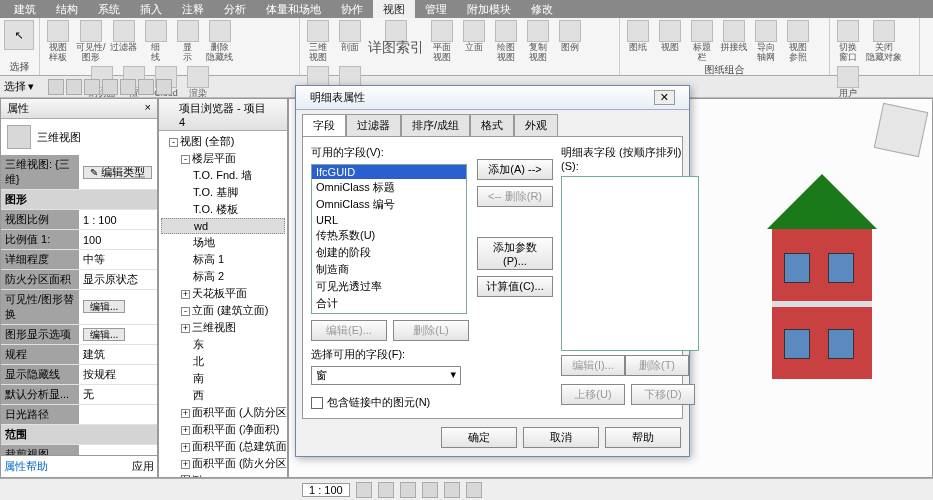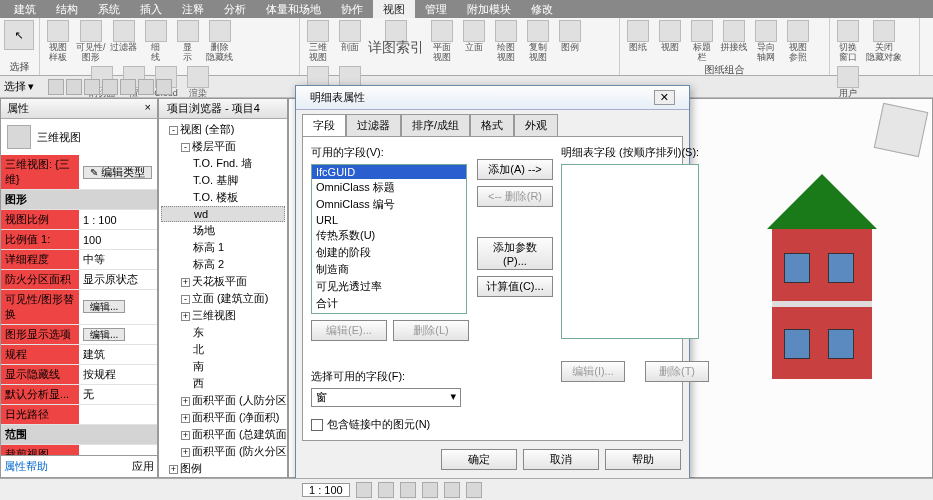--- a/index.html
+++ b/index.html
@@ -25,29 +25,29 @@
 
 
 .main { display: flex; height: 380px; position: relative; }
 
 
 .props { width: 158px; background: #fff; border: 1px solid #999; display: flex; flex-direction: column; }
 .props-header { background: linear-gradient(#f8f8f8,#e0e0e0); padding: 2px 6px; border-bottom: 1px solid #aaa; display: flex; justify-content: space-between; }
 .props-type { display: flex; align-items: center; gap: 6px; padding: 6px; }
 .props-type-icon { width: 24px; height: 24px; background: #d8d8d8; border: 1px solid #aaa; }
 .props-row { display: flex; align-items: center; border-bottom: 1px solid #e2e2e2; }
-.props-row .k { width: 78px; padding: 2px 4px; background: #ef4444; }
+.props-row .k { width: 78px; padding: 2px 4px; background: #a3a3a3; }
 .props-row .v { flex: 1; padding: 2px 4px; }
 .props-row .btn { background: #e8e8e8; border: 1px solid #999; padding: 0 6px; font-size: 10px; }
 .props-footer { border-top: 1px solid #999; padding: 3px; display: flex; justify-content: space-between; }
 .props-footer a { color: #0066cc; }
 
 
 .browser { width: 130px; background: #fff; border: 1px solid #999; overflow: hidden; }
-.browser-header { background: linear-gradient(#f8f8f8,#e0e0e0); padding: 2px 8px; border-bottom: 1px solid #aaa; }
+.browser-header { background: linear-gradient(#f8f8f8,#e0e0e0); padding: 2px 20px; border-bottom: 1px solid #aaa; }
 .tree { padding: 2px; }
 .tree-item { white-space: nowrap; padding: 1px 0; }
 .tree-item.l1 { padding-left: 8px; }
 .tree-item.l2 { padding-left: 20px; }
 .tree-item.l3 { padding-left: 32px; }
 .tree-item.sel { background: #ddd; border: 1px dotted #888; }
 .tree-toggle { display: inline-block; width: 9px; height: 9px; border: 1px solid #888; text-align: center; line-height: 7px; font-size: 9px; margin-right: 2px; }
 
 
 .viewport { flex: 1; background: #fcfcfc; position: relative; border: 1px solid #999; }
@@ -419,43 +419,47 @@
           <div class="item">创建的阶段</div>
           <div class="item">制造商</div>
           <div class="item">可见光透过率</div>
           <div class="item">合计</div>
           <div class="item">型号</div>
         </div>
       <div style="display:flex;gap:6px;margin-top:2px">
         <div class="dlg-btn dis">编辑(E)...</div>
         <div class="dlg-btn dis">删除(L)</div>
       </div>
-      <div class="field-label" style="margin-top:24px">选择可用的字段(F):</div>
+      <div class="field-label" style="margin-top:2px">选择可用的字段(F):</div>
       <div class="dlg-combo">
         <span>窗</span>
           <span>▾</span>
       </div>
       <div class="checkbox" style="margin-top:6px">
         <div class="box"></div>
           <span>包含链接中的图元(N)</span>
       </div>
     </div>
     <div class="dlg-col" style="gap:6px;padding-top:14px">
       <div class="dlg-btn">添加(A) --&gt;</div>
       <div class="dlg-btn dis">&lt;-- 删除(R)</div>
       <div style="height:18px"></div>
       <div class="dlg-btn">添加参数(P)...</div>
       <div class="dlg-btn">计算值(C)...</div>
     </div>
     <div class="dlg-col">
       <div class="field-label">明细表字段 (按顺序排列)(S):</div>
       <div class="listbox big"></div>
-      <div style="display:flex;gap:20px;margin-top:18px">
+      <div style="display:flex;gap:0;margin-top:0">
         <div class="dlg-btn dis" style="min-width:64px">编辑(I)...</div>
         <div class="dlg-btn dis" style="min-width:64px">删除(T)</div>
+      </div>
+      <div style="display:flex;gap:6px;margin-top:4px">
+        <div class="dlg-btn dis" style="min-width:64px">上移(U)</div>
+        <div class="dlg-btn dis" style="min-width:64px">下移(D)</div>
       </div>
     </div>
   </div>
   <div class="dlg-foot">
     <div class="dlg-btn">确定</div>
     <div class="dlg-btn">取消</div>
     <div class="dlg-btn">帮助</div>
   </div>
 </div>
 

